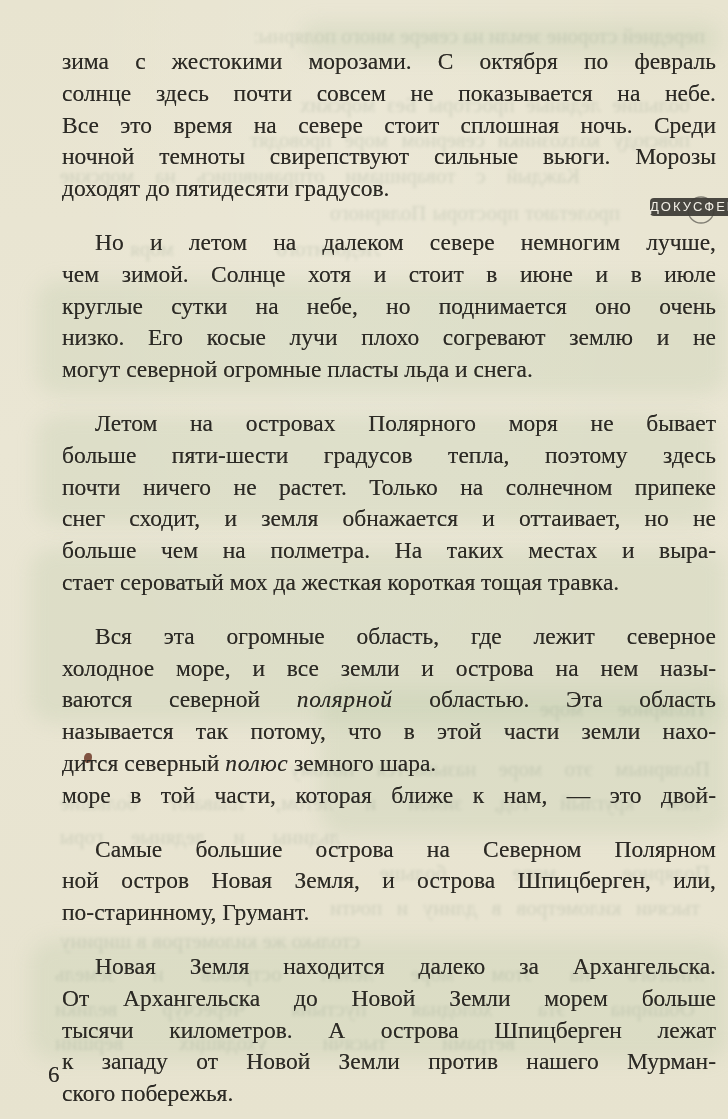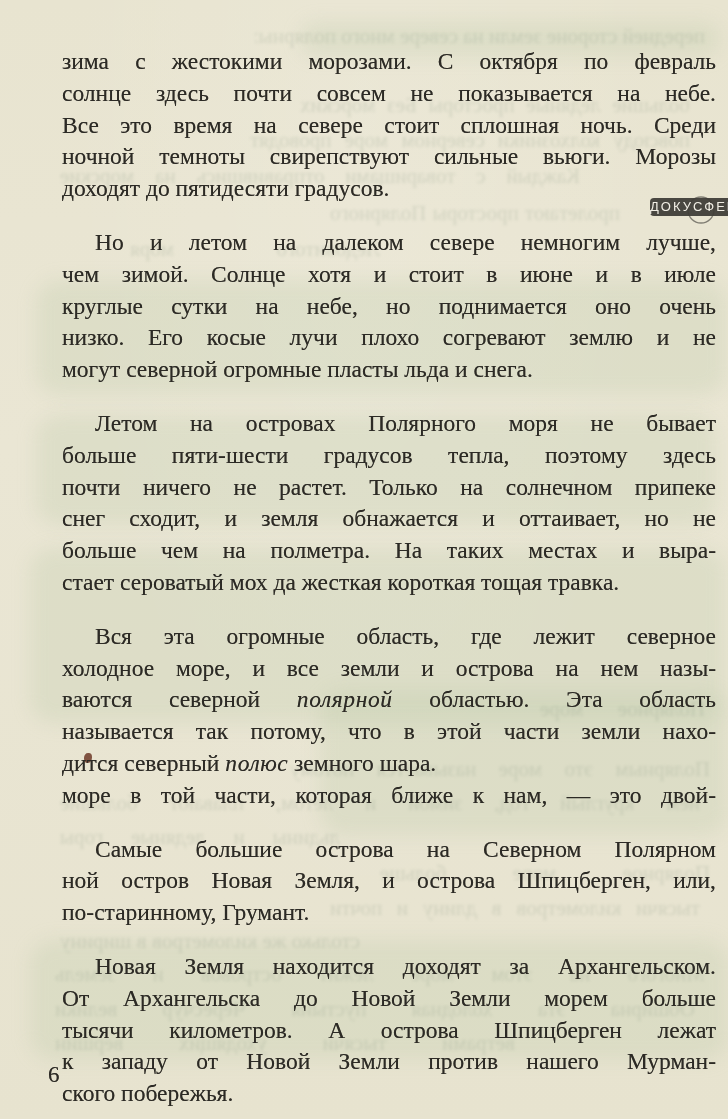--- a/index.html
+++ b/index.html
@@ -143,21 +143,21 @@
       <div class="line last"><span>стает сероватый мох да жесткая короткая тощая травка.</span></div>
       <div class="line indent"><span>Вся эта огромные область, где лежит северное</span></div>
       <div class="line"><span>холодное море, и все земли и острова на нем назы-</span></div>
       <div class="line"><span>ваются северной </span><em>полярной</em><span> областью. Эта область</span></div>
       <div class="line"><span>называется так потому, что в этой части земли нахо-</span></div>
       <div class="line last"><span>дится северный </span><em>полюс</em><span> земного шара.</span></div>
       <div class="line"><span>море в той части, которая ближе к нам, — это двой-</span></div>
       <div class="line indent"><span>Самые большие острова на Северном Полярном</span></div>
       <div class="line"><span>ной остров Новая Земля, и острова Шпицберген, или,</span></div>
       <div class="line last"><span>по-старинному, Грумант.</span></div>
-      <div class="line indent"><span>Новая Земля находится доходят за Архангельском.</span></div>
+      <div class="line indent"><span>Новая Земля находится далеко за Архангельска.</span></div>
       <div class="line"><span>От Архангельска до Новой Земли морем больше</span></div>
       <div class="line"><span>тысячи километров. А острова Шпицберген лежат</span></div>
       <div class="line"><span>к западу от Новой Земли против нашего Мурман-</span></div>
       <div class="line last"><span>ского побережья.</span></div>
       <div class="line indent"><span>Новая Земля имеет в длину почти тысячу кило-</span></div>
     </div>
 
   <div class="page-number">6</div>
 
   <div class="watermark">

